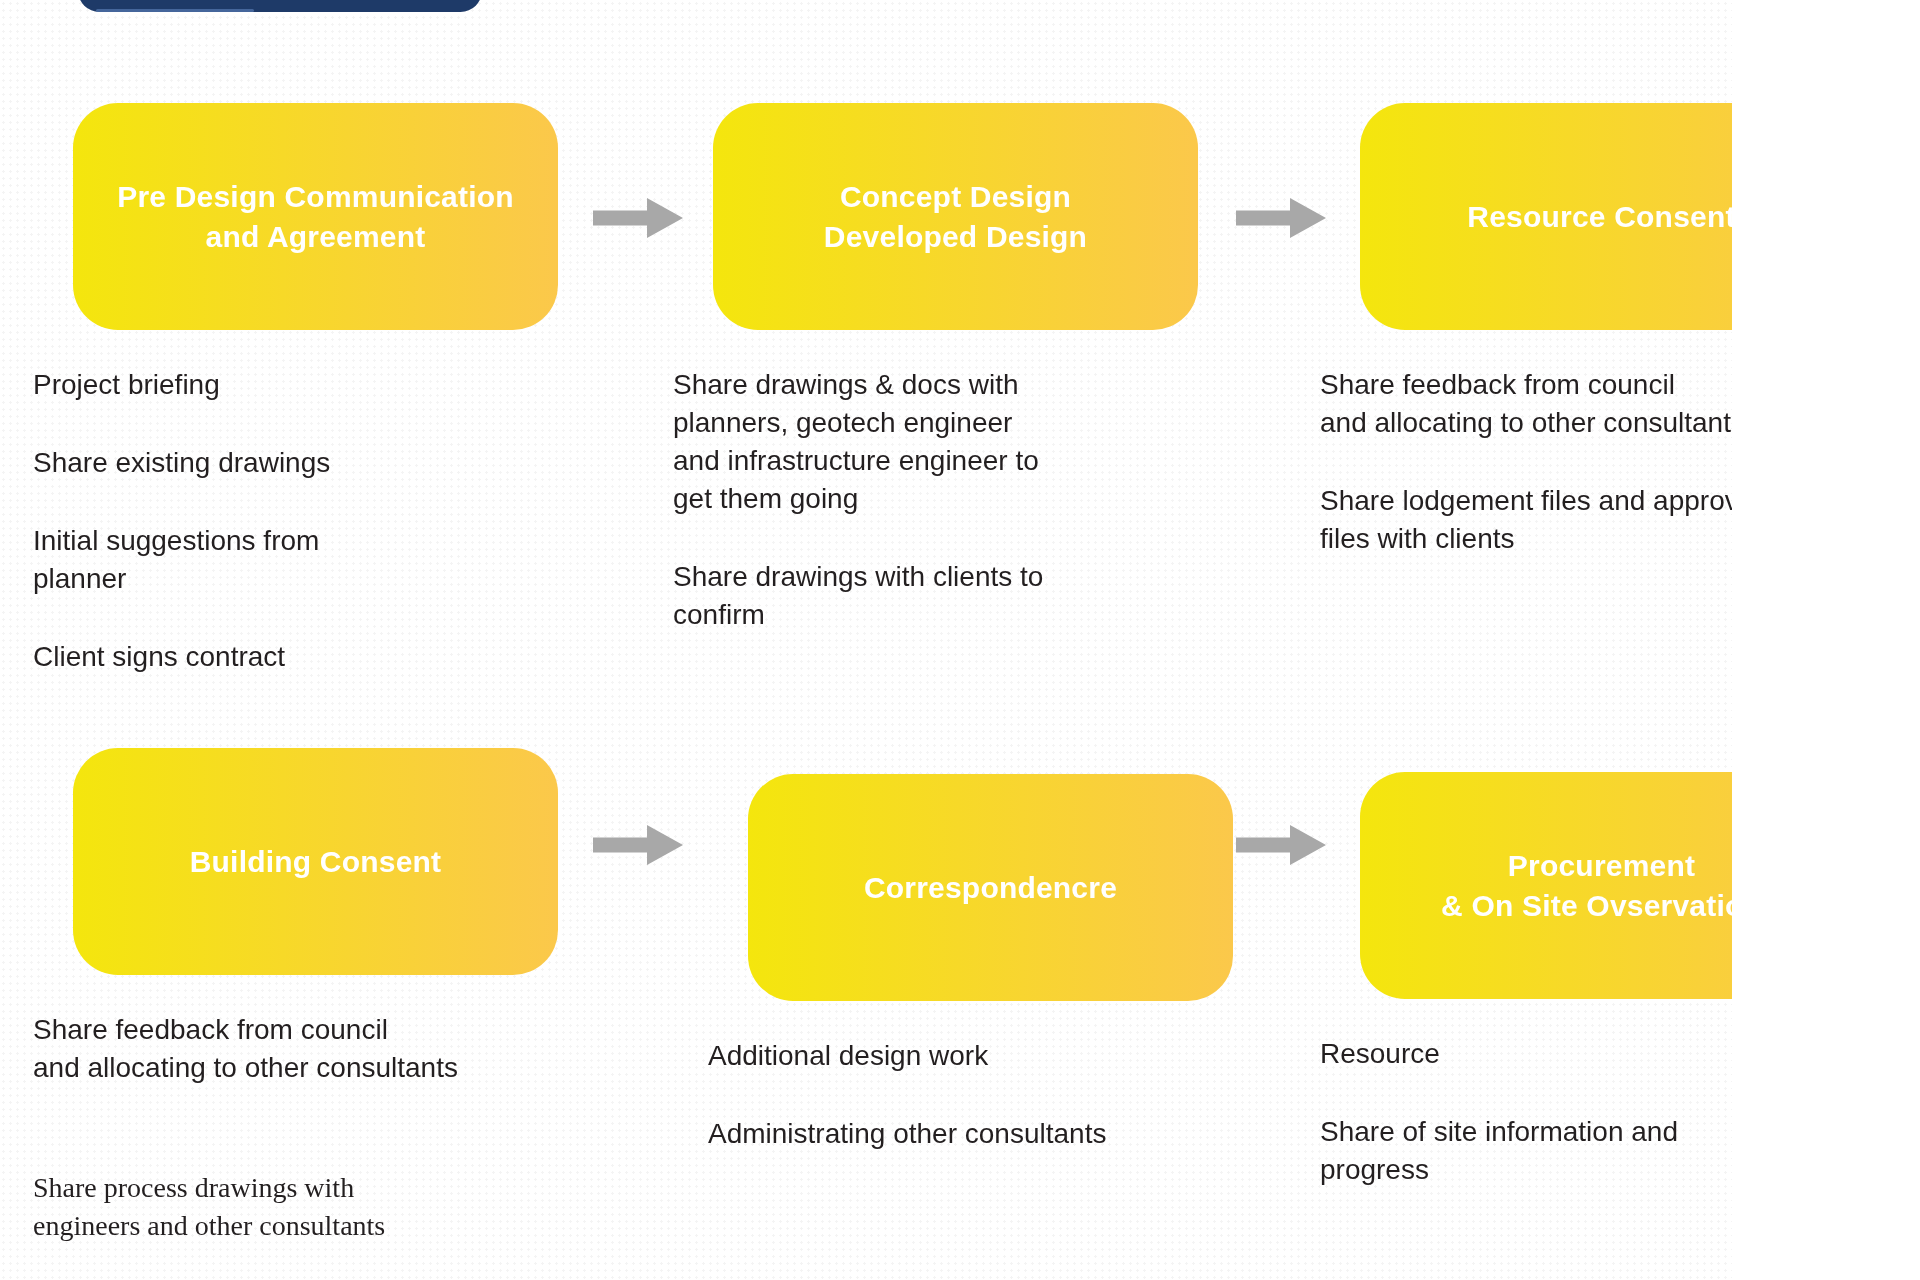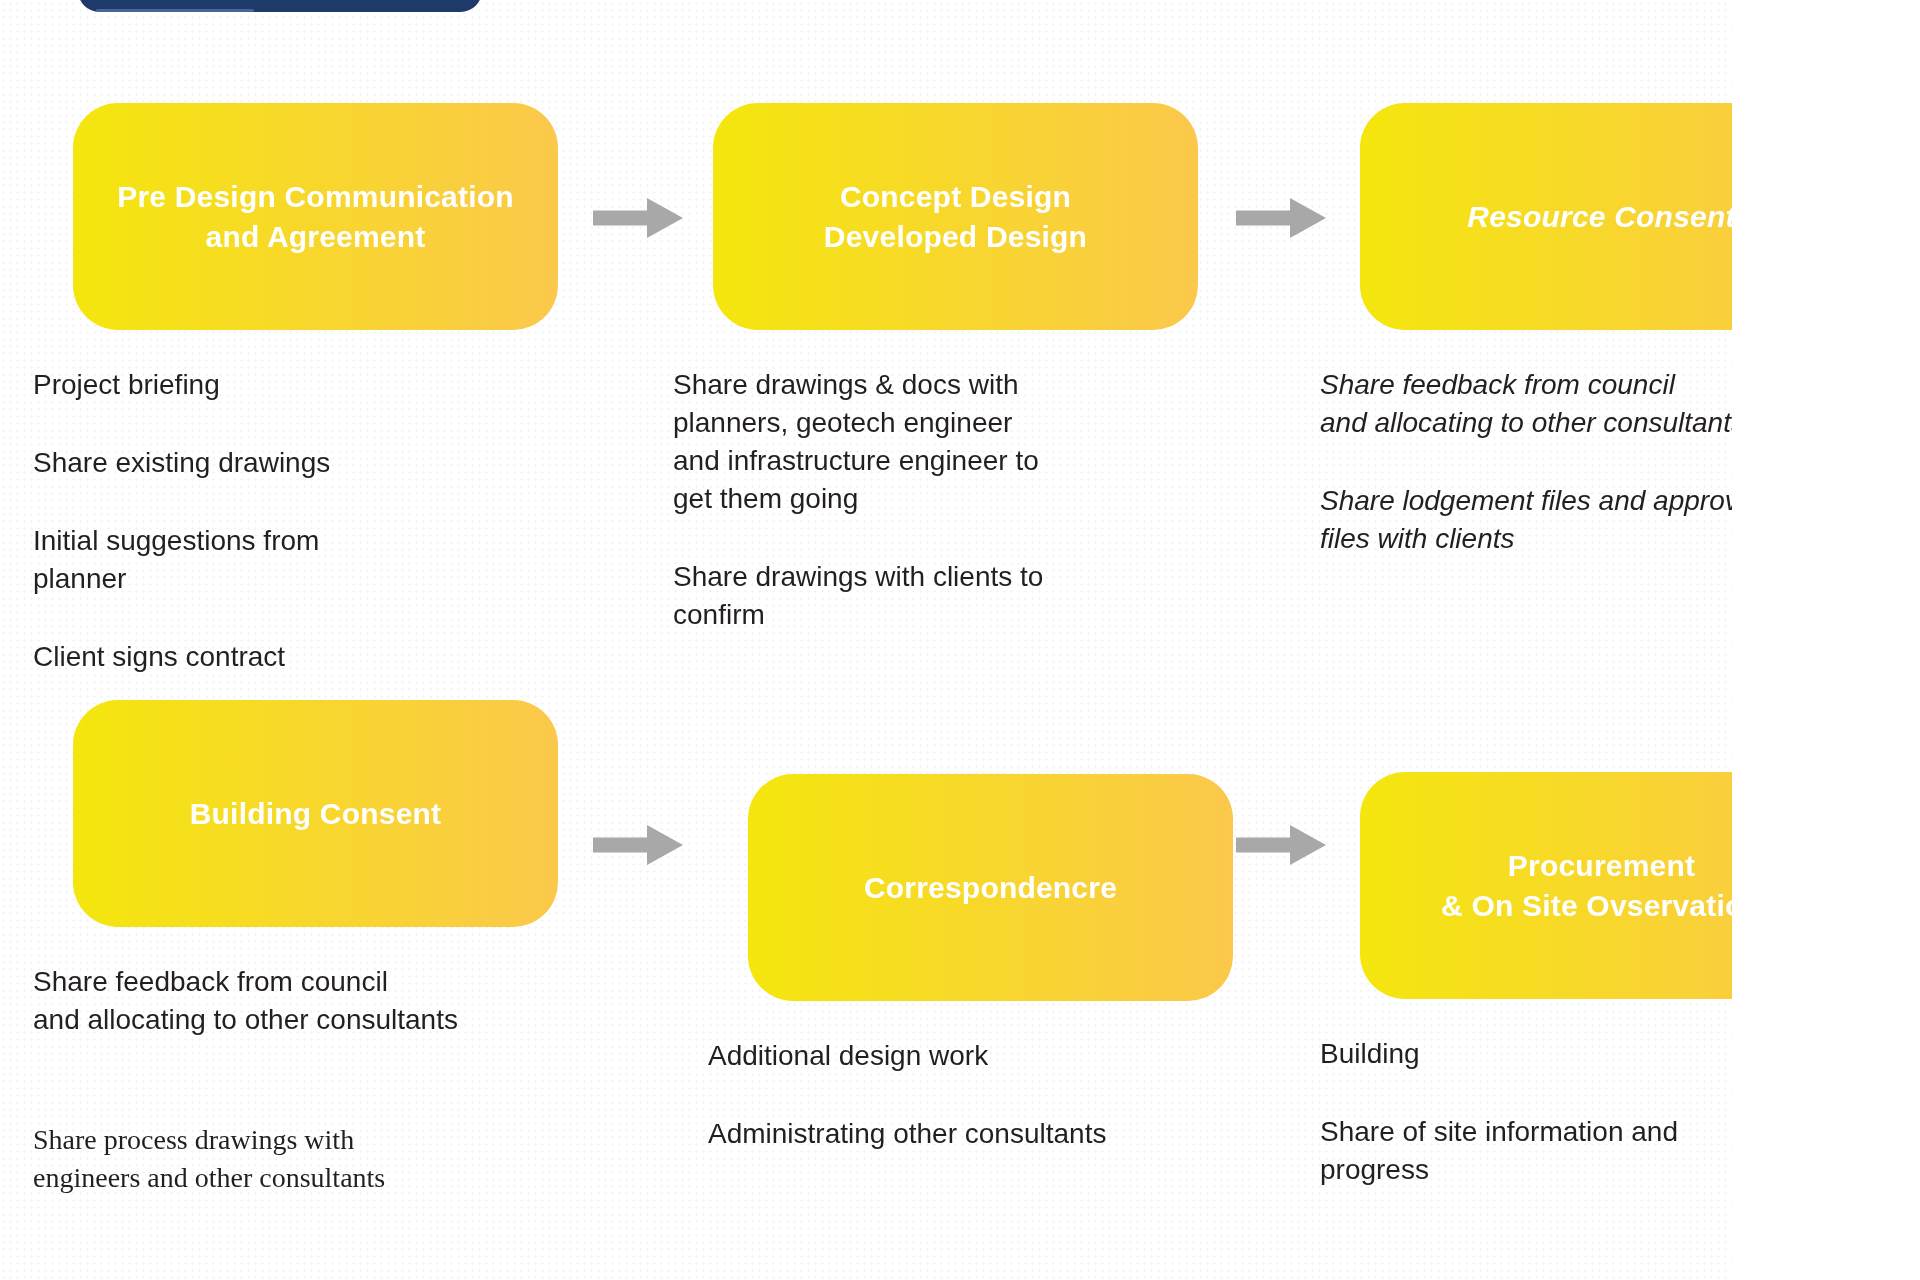--- a/index.html
+++ b/index.html
@@ -35,22 +35,22 @@
     width: 158px;
     height: 3px;
     border-radius: 2px;
     background: #4C6FA5;
     opacity: .85;
   }
 
   .stage { position: absolute; width: 485px; }
   #stage-1 { left: 73px;   top: 103px; }
   #stage-2 { left: 713px;  top: 103px; }
-  #stage-3 { left: 1360px; top: 103px; width: 483px; font-style: italic; }
-  #stage-4 { left: 73px;   top: 700px; }
+  #stage-3 { left: 1360px; top: 103px; width: 483px; }
+  #stage-4 { left: 73px;   top: 748px; }
   #stage-5 { left: 748px;  top: 732px; margin-top: 42px; }
   #stage-6 { left: 1360px; top: 732px; width: 483px; margin-top: 40px; }
 
   .box {
     height: 227px;
     border-radius: 45px;
     background: linear-gradient(90deg, #F4E60D 0%, #FBC84B 100%);
     display: flex;
     align-items: center;
     justify-content: center;
@@ -153,21 +153,21 @@
       <div class="note">Administrating other consultants</div>
     </div>
   </div>
 
   <div class="stage" id="stage-6">
     <div class="box">
       <div class="box-title">Procurement
 &amp; On Site Ovservation</div>
     </div>
     <div class="notes">
-      <div class="note">Building</div>
+      <div class="note">Resource</div>
       <div class="note">Share of site information and
 progress</div>
     </div>
   </div>
 
   <svg class="arrow" id="arrow-1" viewBox="0 0 90 40">
     <path d="M0 12.5 H54 V0 L90 20 L54 40 V27.5 H0 Z" fill="#A8A8A8"></path>
   </svg>
   <svg class="arrow" id="arrow-2" viewBox="0 0 90 40">
     <path d="M0 12.5 H54 V0 L90 20 L54 40 V27.5 H0 Z" fill="#A8A8A8"></path>

